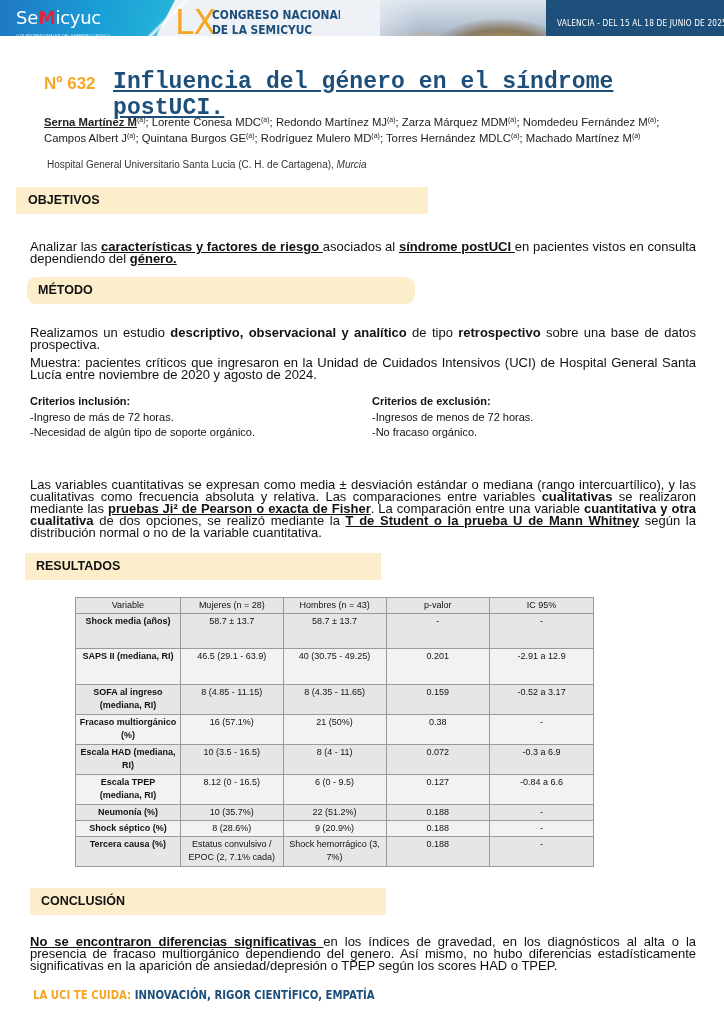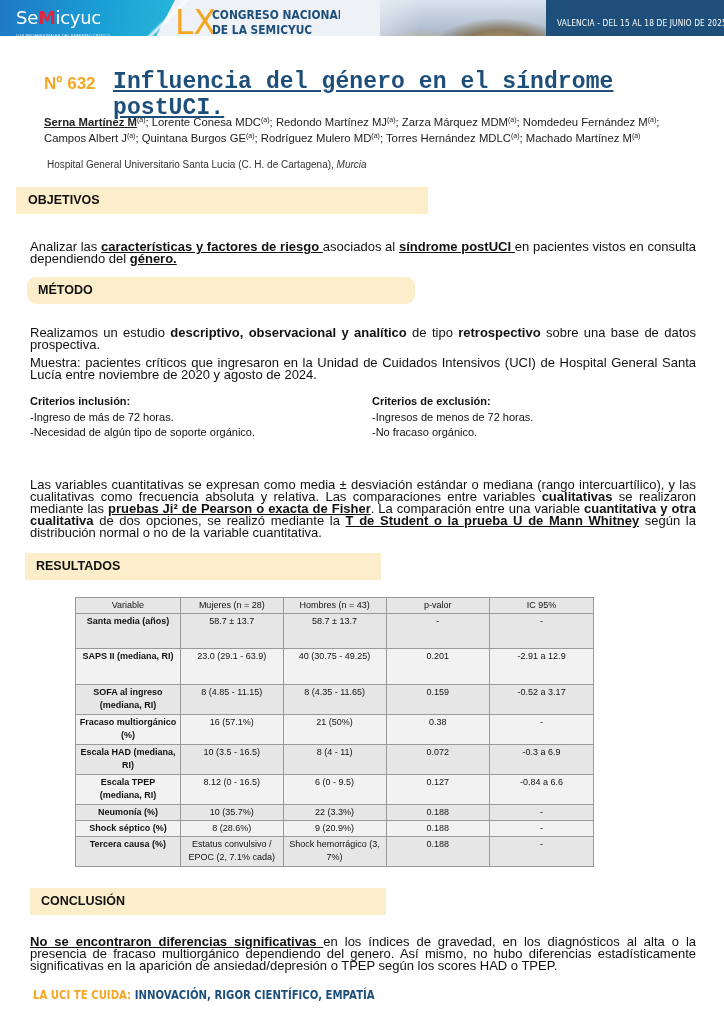--- a/index.html
+++ b/index.html
@@ -114,29 +114,29 @@
     <tr>
       <th class="col1">Variable</th>
       <th class="col2">Mujeres (n = 28)</th>
       <th class="col3">Hombres (n = 43)</th>
       <th class="col4">p-valor</th>
       <th class="col5">IC 95%</th>
     </tr>
   </thead>
   <tbody id="tbody">
       <tr class="g" style="height: 35px;">
-        <td class="var">Santa media (años)</td>
+        <td class="var">Shock media (años)</td>
         <td>58.7 ± 13.7</td>
         <td>58.7 ± 13.7</td>
         <td>-</td>
         <td>-</td>
       </tr>
       <tr class="w" style="height: 36px;">
         <td class="var">SAPS II (mediana, RI)</td>
-        <td>23.0 (29.1 - 63.9)</td>
+        <td>46.5 (29.1 - 63.9)</td>
         <td>40 (30.75 - 49.25)</td>
         <td>0.201</td>
         <td>-2.91 a 12.9</td>
       </tr>
       <tr class="g" style="height: 30px;">
         <td class="var">SOFA al ingreso (mediana, RI)</td>
         <td>8 (4.85 - 11.15)</td>
         <td>8 (4.35 - 11.65)</td>
         <td>0.159</td>
         <td>-0.52 a 3.17</td>
@@ -158,21 +158,21 @@
       <tr class="w" style="height: 30px;">
         <td class="var">Escala TPEP (mediana, RI)</td>
         <td>8.12 (0 - 16.5)</td>
         <td>6 (0 - 9.5)</td>
         <td>0.127</td>
         <td>-0.84 a 6.6</td>
       </tr>
       <tr class="g" style="height: 14px;">
         <td class="var">Neumonía (%)</td>
         <td>10 (35.7%)</td>
-        <td>22 (3.3%)</td>
+        <td>22 (51.2%)</td>
         <td>0.188</td>
         <td>-</td>
       </tr>
       <tr class="w" style="height: 14px;">
         <td class="var">Shock séptico (%)</td>
         <td>8 (28.6%)</td>
         <td>9 (20.9%)</td>
         <td>0.188</td>
         <td>-</td>
       </tr>

